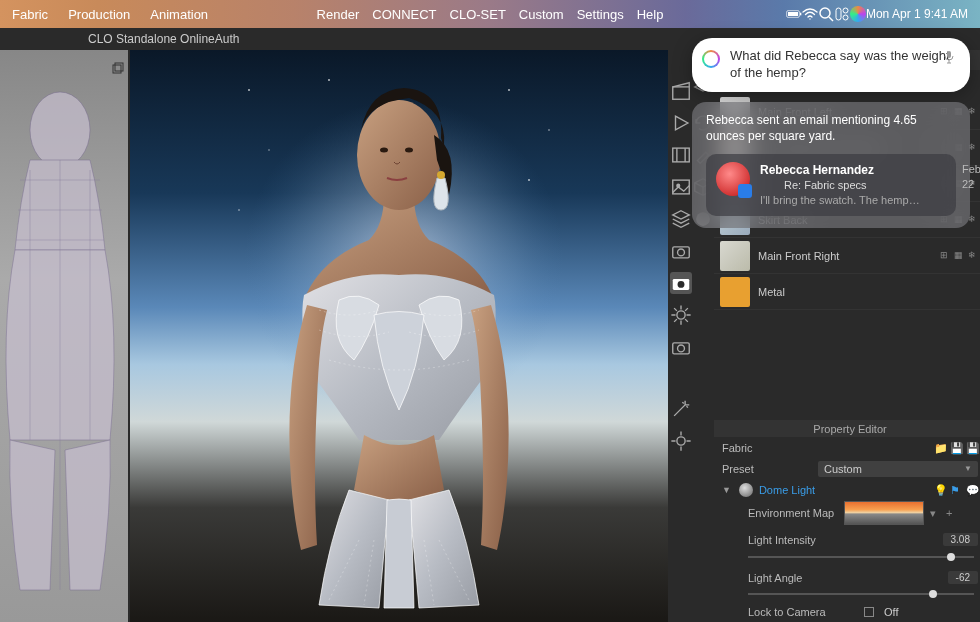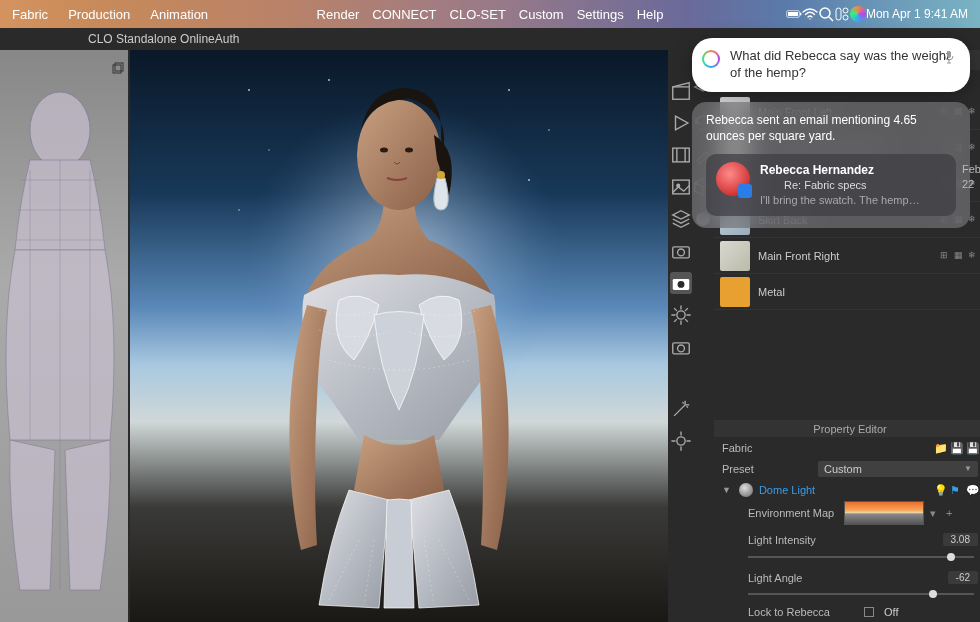--- a/index.html
+++ b/index.html
@@ -454,21 +454,21 @@
             <div class="slider-thumb" style="left:88%"></div>
           </div>
         <div class="prop-row slider-row">
           <span class="label">Light Angle</span>
           <span class="num">-62</span>
         </div>
         <div class="slider-track">
             <div class="slider-thumb" style="left:80%"></div>
           </div>
         <div class="prop-row lock-row">
-          <span class="label" style="width:110px">Lock to Rebecca</span>
+          <span class="label" style="width:110px">Lock to Camera</span>
           <span class="checkbox"></span>
           <span>Off</span>
         </div>
       </div>
     </div>
   </div>
 </div>
 
 <div class="siri">
   <div class="siri-q">

